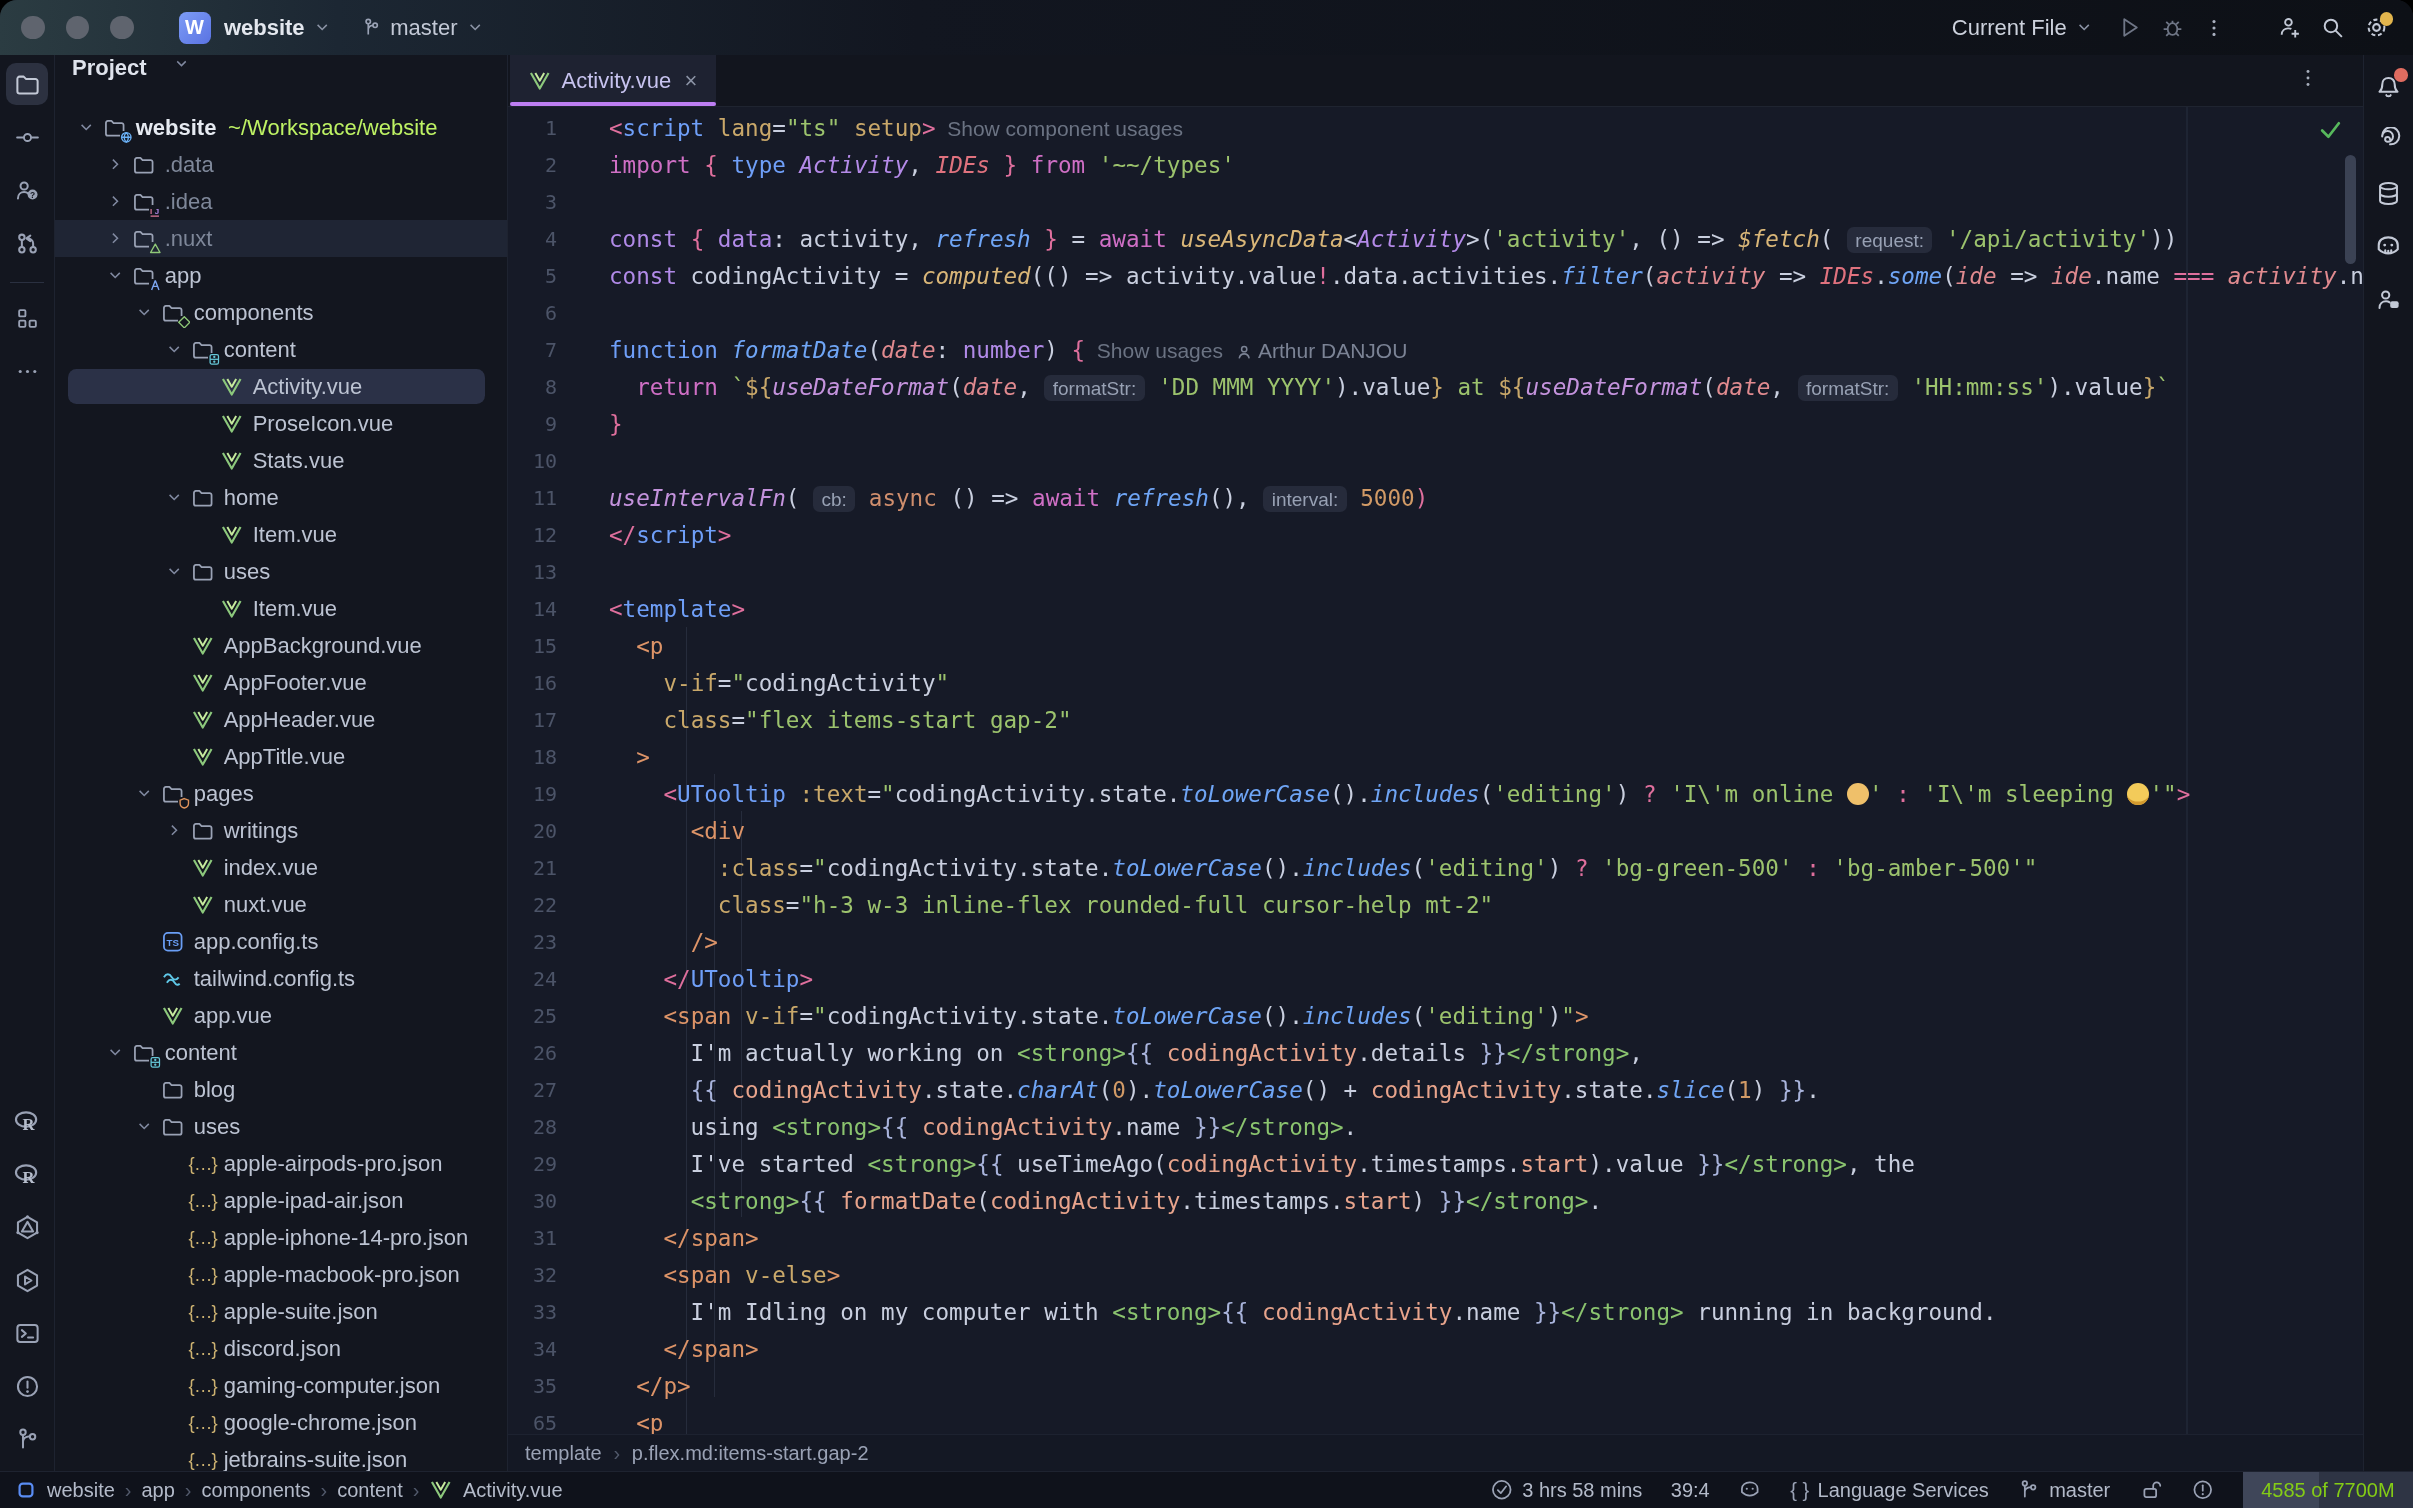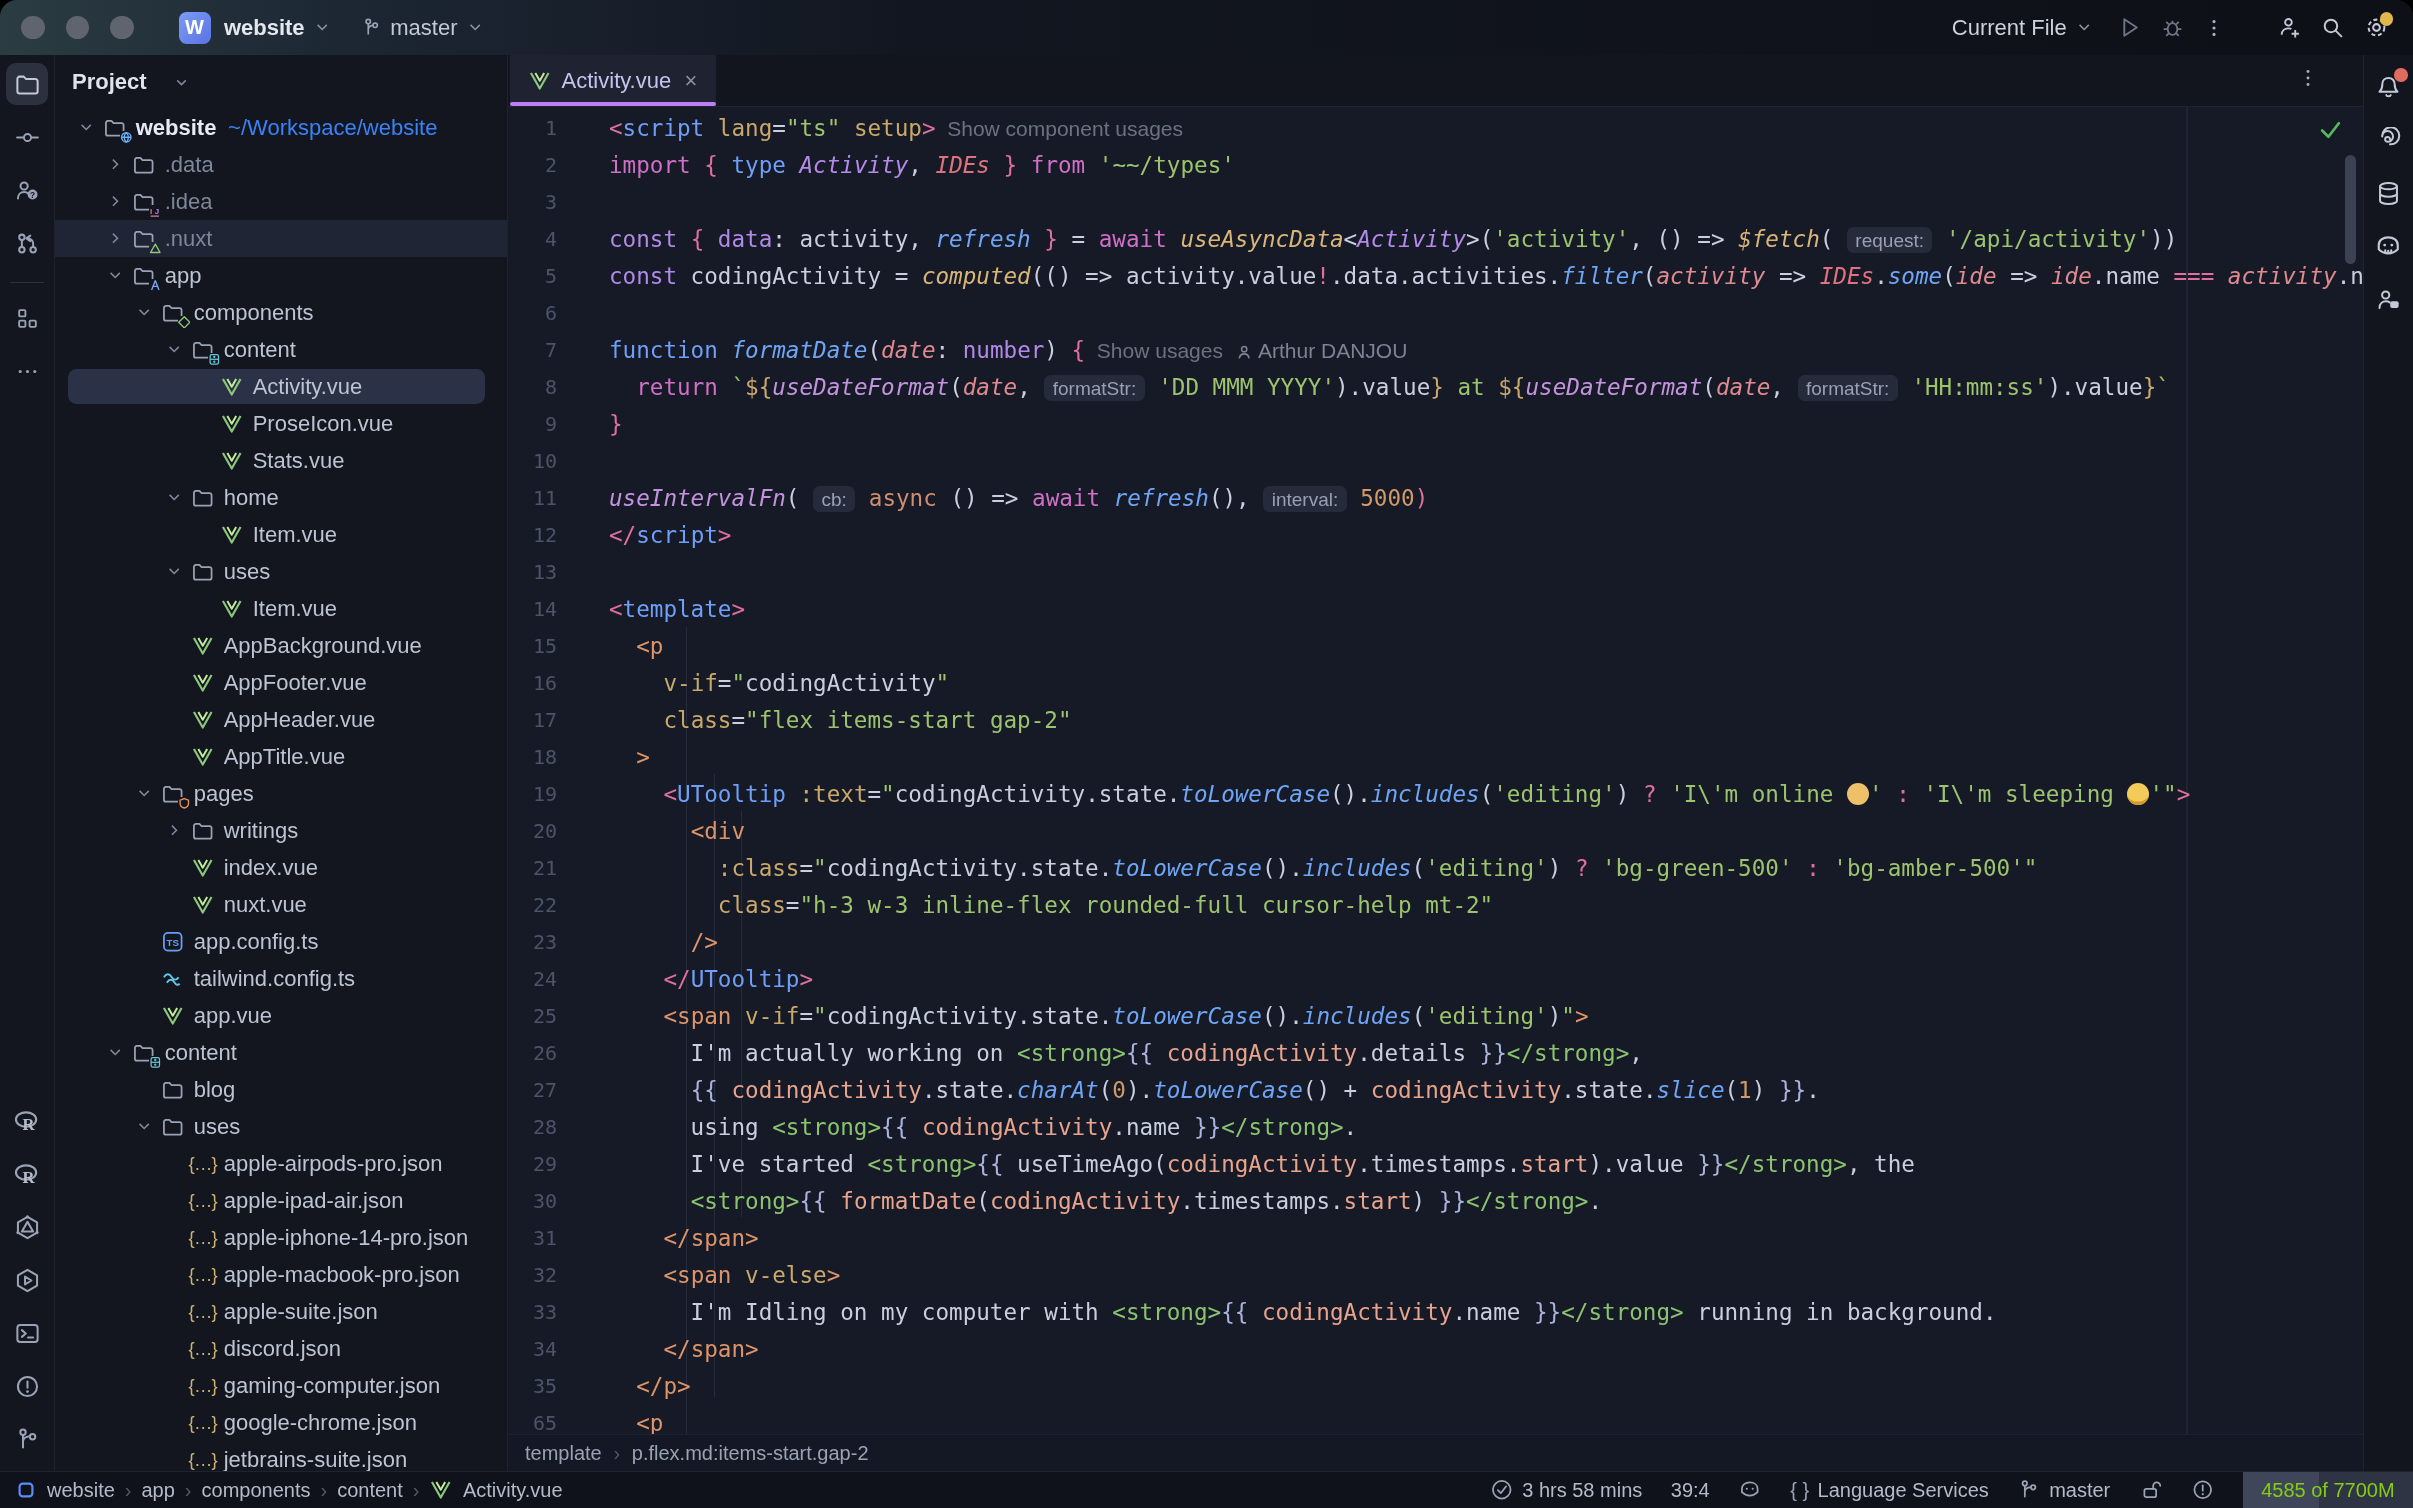--- a/index.html
+++ b/index.html
@@ -30,32 +30,32 @@
   .strip.left{border-right:0.8px solid #1e2330;}
   .strip.right{flex:0 0 50px;border-left:0.8px solid #1e2330;background:#12151e;padding-top:11.7px;}
   .strip .sicon{width:42px;height:42px;border-radius:10px;display:flex;align-items:center;justify-content:center;margin-bottom:11px;position:relative;cursor:pointer;}
   .strip .sicon.active{background:#2c3140;}
   .strip .divider{width:34px;height:0.8px;background:#2a3040;margin:6.7px 0 15px;}
   .strip .spacer{flex:1 1 auto;}
   .dotbadge{position:absolute;width:13.4px;height:13.4px;border-radius:50%;top:1.7px;right:1.7px;}
 
   
   .panel{flex:0 0 453px;background:#13161f;border-right:0.8px solid #1e2330;display:flex;flex-direction:column;min-height:0;}
-  .panel-header{height:54px;display:flex;align-items:center;padding-left:17px;color:#dfe3ec;font-size:22px;font-weight:600;gap:26px;flex:0 0 54px;}
+  .panel-header{height:54px;display:flex;align-items:flex-start;padding-left:17px;color:#dfe3ec;font-size:22px;font-weight:600;gap:26px;flex:0 0 54px;}
   .tree{flex:1 1 auto;overflow:hidden;font-size:22px;color:#bcc3d2;}
   .trow{height:37px;display:flex;align-items:center;position:relative;cursor:pointer;white-space:nowrap;}
   .trow>*{position:relative;z-index:1;}
   .trow.sel::before{content:"";position:absolute;left:13.4px;right:22px;top:0.8px;bottom:0.8px;background:#2b3147;border-radius:8.4px;z-index:0;}
   .trow.hl::before{content:"";position:absolute;left:0;right:0;top:0;bottom:0;background:#1f2534;z-index:0;}
   .tchev{width:28.5px;flex:0 0 28.5px;display:flex;justify-content:center;}
   .tico{width:28.5px;flex:0 0 28.5px;display:flex;justify-content:center;position:relative;}
   .tlabel{margin-left:6.7px;}
   .tlabel.dim{color:#7e8799;}
   .tlabel.bold{color:#e6eaf1;font-weight:600;}
-  .tpath{margin-left:11.7px;color:#3b82f6;}
+  .tpath{margin-left:11.7px;color:#bef264;}
   .badge{position:absolute;right:-3.4px;bottom:-4.2px;background:#13161f;border-radius:3.4px;line-height:0;}
   .trow.hl .badge{background:#1f2534;}
   .json-ico{color:#cdb271;font-size:18.4px;letter-spacing:-0.8px;}
 
   
   .editor{flex:1 1 auto;display:flex;flex-direction:column;min-width:0;background:#161a27;position:relative;}
   .tabbar{height:52px;flex:0 0 52px;background:#12151e;border-bottom:0.8px solid #1f2430;display:flex;align-items:stretch;position:relative;}
   .tab{margin-left:1.7px;display:flex;align-items:center;gap:10px;padding:0 18.4px;background:#1e2231;position:relative;cursor:pointer;}
   .tab .tab-label{color:#c7c3ef;font-size:22px;}
   .tab .underline{position:absolute;left:0;right:0;bottom:0;height:4.2px;background:#bd7ef2;border-radius:3.4px;}

